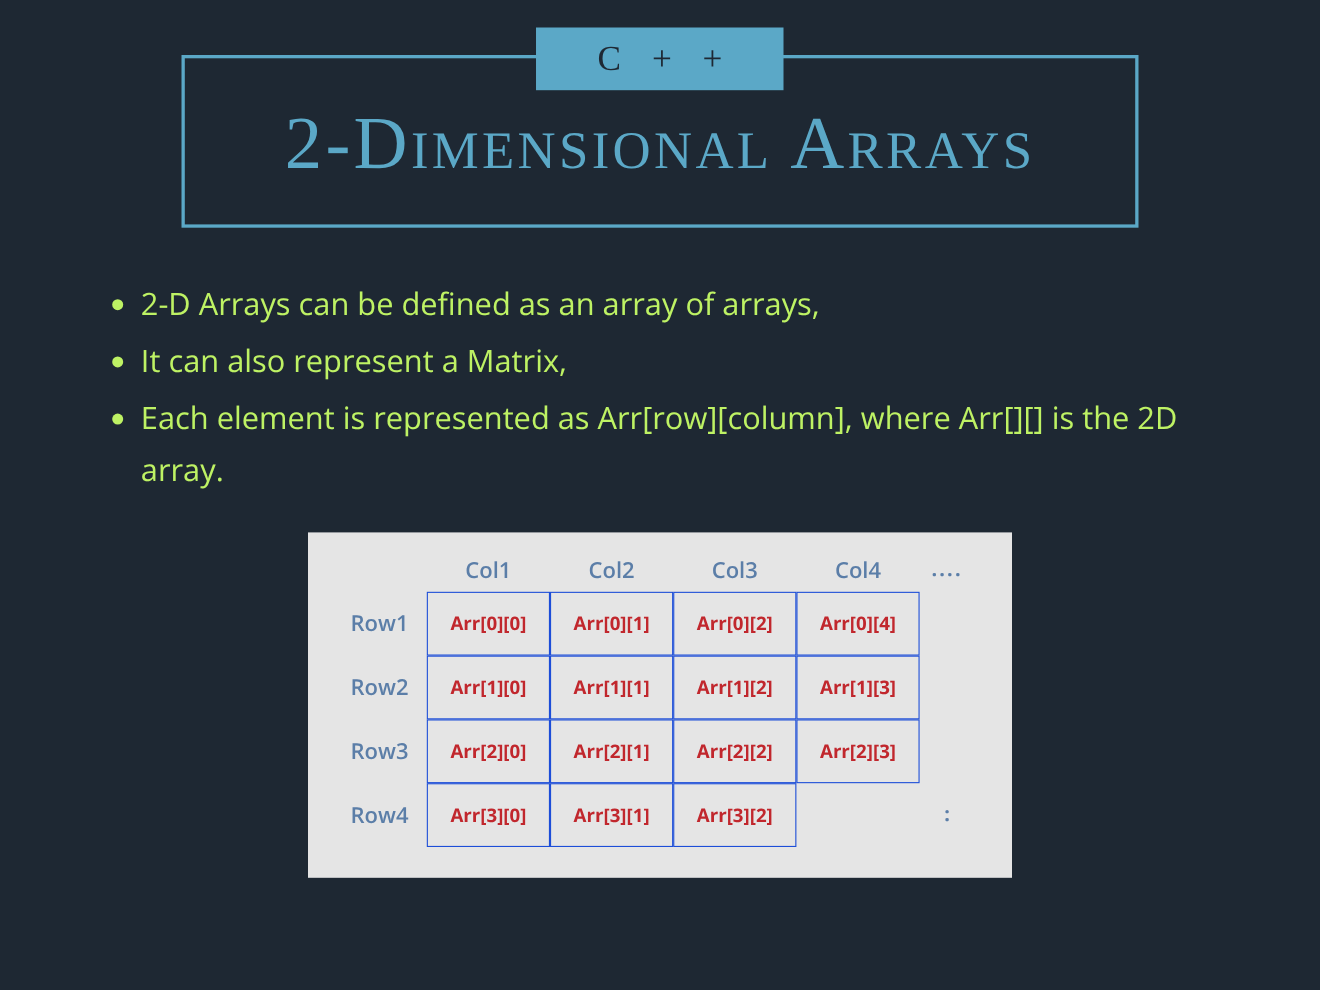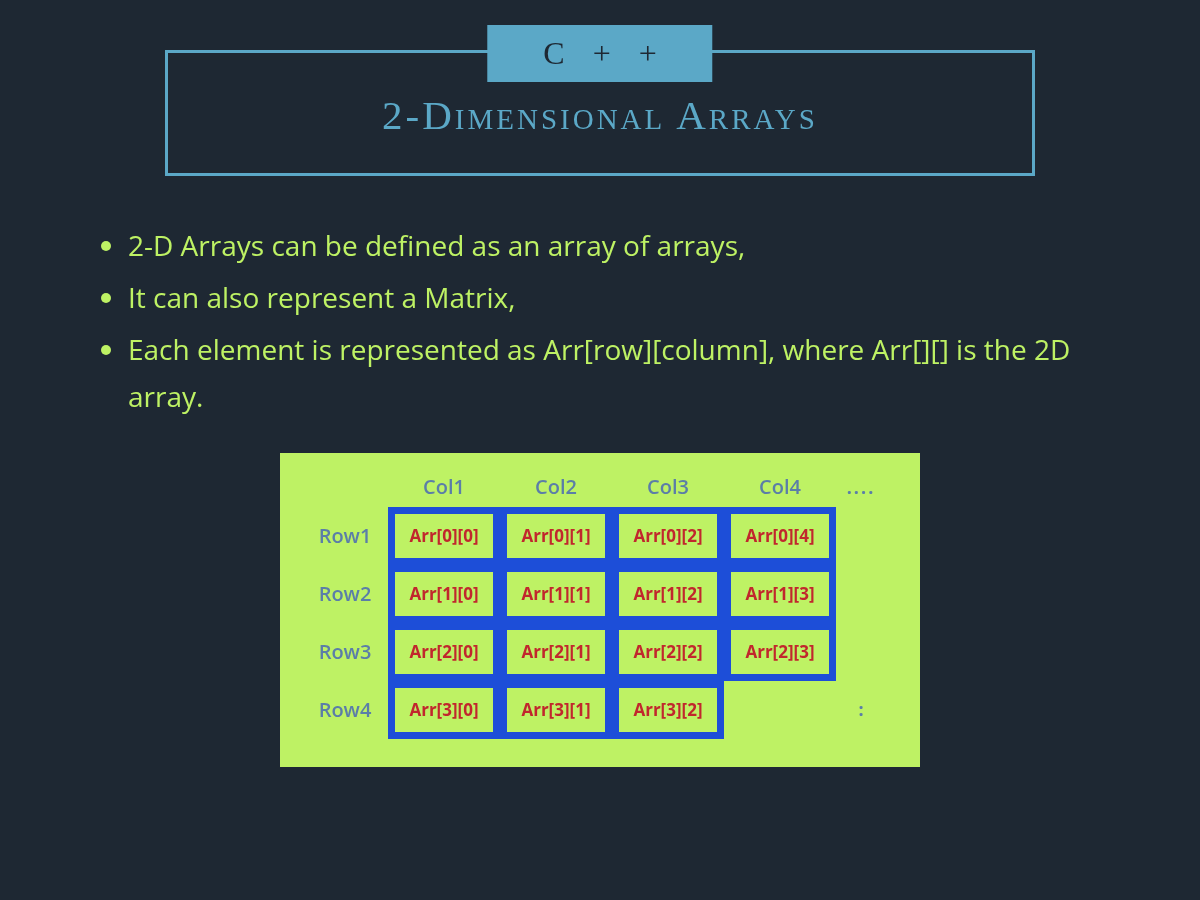--- a/index.html
+++ b/index.html
@@ -33,38 +33,38 @@
     background: #5ba8c7;
     color: #1e2833;
     font-size: 32px;
     letter-spacing: 10px;
     padding: 10px 46px 10px 56px;
     font-weight: 400;
     font-family: Georgia, 'Times New Roman', serif;
   }
   .title {
     color: #5ba8c7;
-    font-size: 41px;
+    font-size: 68px;
     letter-spacing: 3px;
     font-weight: 400;
     font-variant: small-caps;
     font-family: Georgia, 'Times New Roman', serif;
   }
   .bullets {
     margin: 46px 0 0 100px;
     list-style: disc;
     padding-left: 28px;
     color: #bef264;
     font-size: 28px;
     line-height: 1.65;
     max-width: 1020px;
   }
   .bullets li { margin-bottom: 6px; }
   .matrix-wrap {
-    background: #bef264;
+    background: #e5e5e5;
     width: 640px;
     margin: 34px auto 0 auto;
     padding: 14px 22px 6px 22px;
     position: relative;
   }
   .matrix {
     display: grid;
     grid-template-columns: 86px repeat(4, 112px) 50px;
     grid-template-rows: 40px repeat(4, 58px) 22px;
     align-items: center;
@@ -84,21 +84,21 @@
   .vdots {
     color: #5b7ea8;
     font-weight: 700;
     font-size: 18px;
     text-align: center;
     line-height: 0.3;
   }
   .cell {
     width: 100%;
     height: 100%;
-    border: 7px solid #1d4ed8;
+    border: 1px solid #1d4ed8;
     display: flex;
     align-items: center;
     justify-content: center;
     color: #c1272d;
     font-weight: 700;
     font-size: 17px;
     margin: -1px;
   }
 </style>
 </head>

